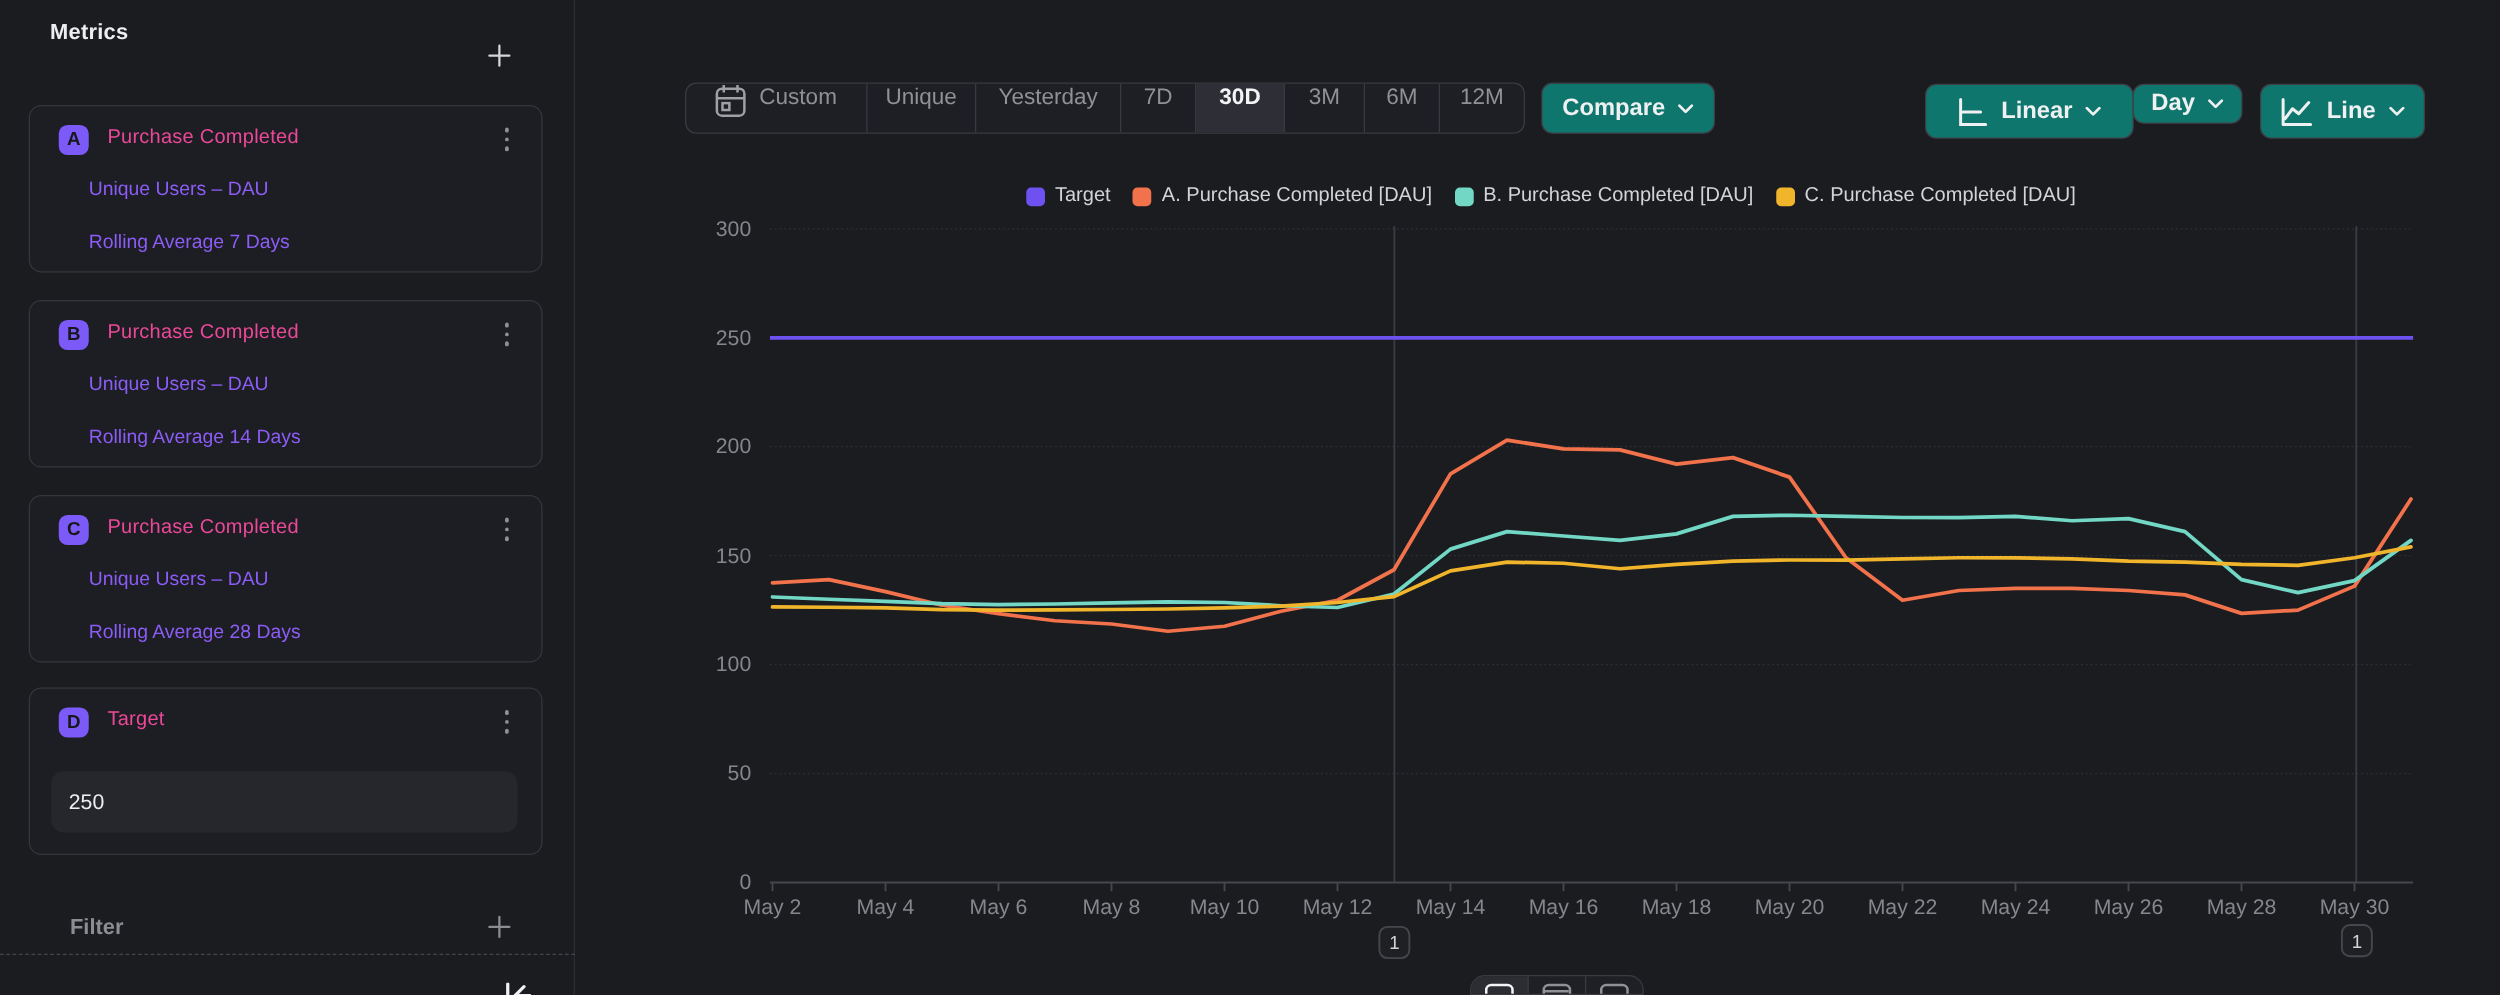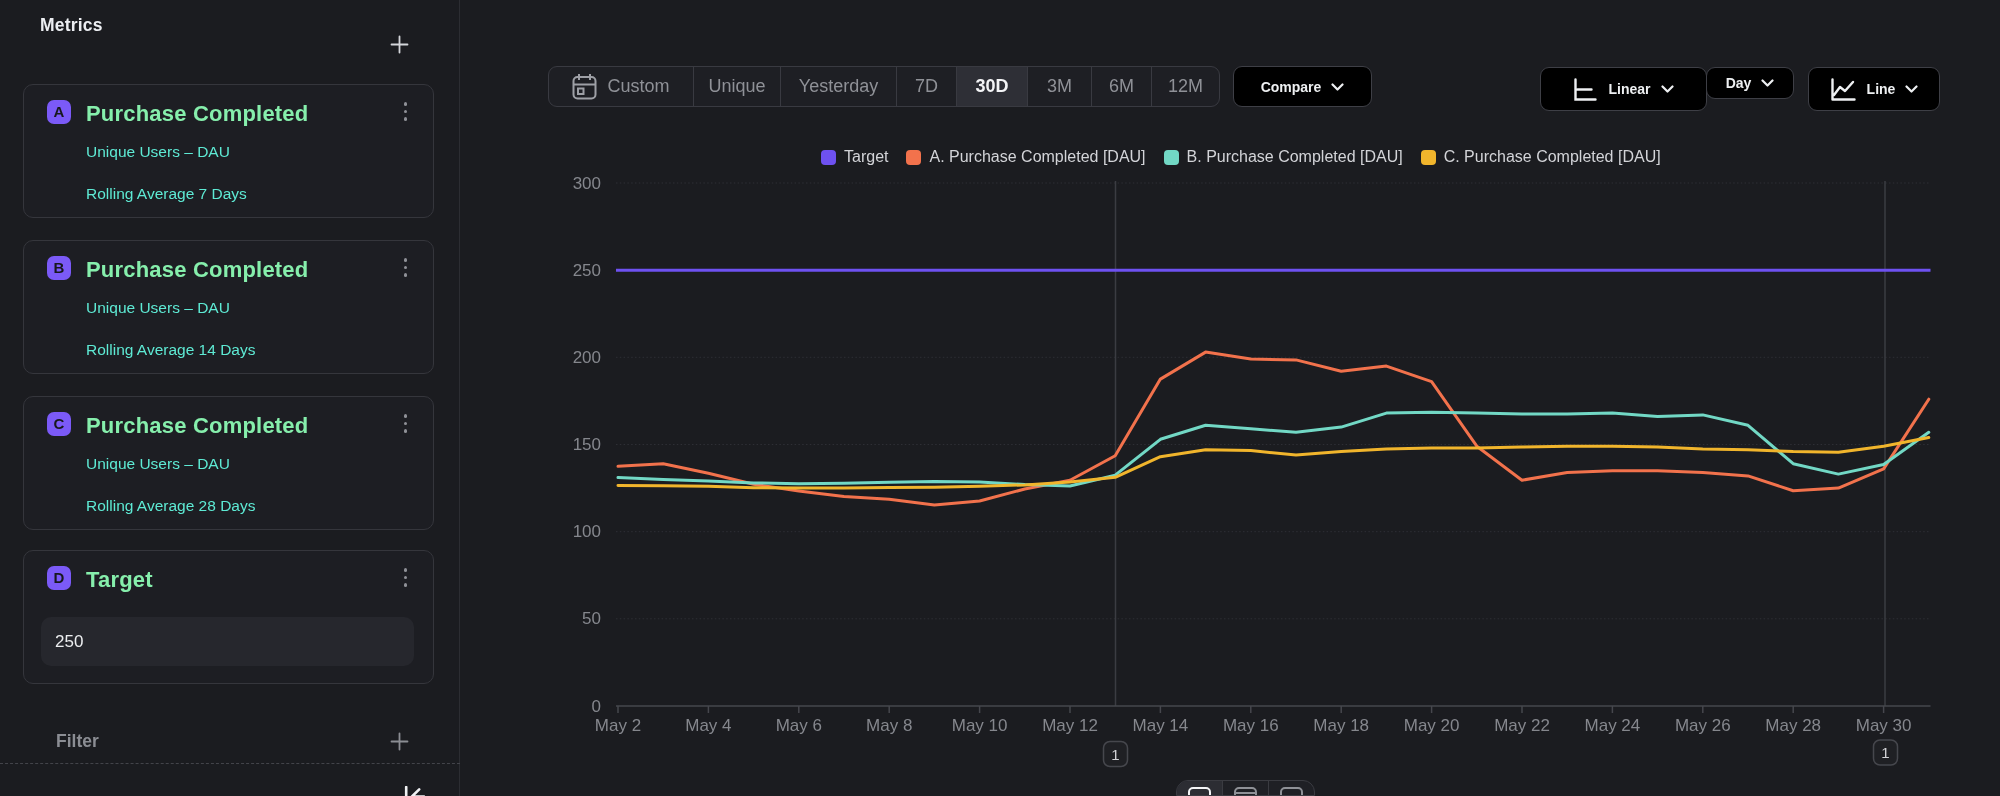--- a/index.html
+++ b/index.html
@@ -1,33 +1,33 @@
 <!DOCTYPE html>
 <html><head><meta charset="utf-8"><style>
 *{margin:0;padding:0;box-sizing:border-box}
 html,body{width:2000px;height:796px;background:#1b1c20;font-family:"Liberation Sans",sans-serif;overflow:hidden;position:relative}
 
 #side{position:absolute;left:0;top:0;width:460px;height:796px;border-right:1px solid #2c2d32}
 #side .hdr{position:absolute;left:40px;top:15px;font-size:17.5px;font-weight:700;color:#eceef2;letter-spacing:.2px}
 .plus{position:absolute;left:390px;color:#d4d6da}
 .card{position:absolute;left:23px;width:411px;height:134px;background:#1d1e23;border:1px solid #35363c;border-radius:10px}
 .badge{position:absolute;left:23px;top:15px;width:24px;height:24px;border-radius:7px;background:#7b5af7;color:#17181c;font-size:15px;font-weight:700;text-align:center;line-height:24px}
-.ctitle{position:absolute;left:62px;top:16px;font-size:22px;font-weight:700;color:#86efac;letter-spacing:.2px}
+.ctitle{position:absolute;left:62px;top:16px;font-size:16px;font-weight:400;color:#ec4899;letter-spacing:.2px}
 .kebab{position:absolute;left:379px;top:17px;width:5px}
 .kebab i{display:block;width:3.5px;height:3.5px;border-radius:50%;background:#8f9197;margin:0 auto 4.2px}
-.sub{position:absolute;left:62px;font-size:15.5px;color:#5eead4;line-height:20px}
+.sub{position:absolute;left:47px;font-size:15.5px;color:#8b5cf6;line-height:20px}
 .inpt{position:absolute;left:17px;top:66px;width:373px;height:49px;background:#26272d;border-radius:10px;font-size:17px;color:#eceef0;line-height:49px;padding-left:14px}
 #filter{position:absolute;left:56px;top:731px;font-size:17.5px;font-weight:700;color:#8b8d93}
 #sep{position:absolute;left:0;top:763px;width:460px;border-top:1px dashed #43444a}
 
 #rangegrp{position:absolute;left:548px;top:66px;width:672px;height:41px;background:#1e1f24;border:1px solid #393a41;border-radius:9px;display:flex;align-items:stretch;color:#8f9197;font-size:18px}
-#rangegrp .it{display:flex;align-items:center;justify-content:center;border-right:1px solid #393a41}
+#rangegrp .it{display:flex;align-items:flex-start;justify-content:center;border-right:1px solid #393a41}
 #rangegrp .it:last-child{border-right:none}
 #rangegrp .sel{background:#2e2f36;color:#f3f4f6;font-weight:700}
-.btn{position:absolute;display:flex;align-items:center;justify-content:center;gap:10px;border:1px solid #3e3f46;border-radius:9px;color:#eef0f2;font-size:14px;font-weight:600;background:#000000}
+.btn{position:absolute;display:flex;align-items:center;justify-content:center;gap:10px;border:1px solid #3e3f46;border-radius:9px;color:#eef0f2;font-size:19px;font-weight:600;background:#0f766e}
 
 #legend{position:absolute;left:821px;top:148px;display:flex;gap:18px;align-items:center;font-size:16px;color:#d3d4d8}
 #legend .li{display:flex;align-items:center;gap:8px}
 #legend .sq{width:15px;height:15px;border-radius:4px}
 
 #mini{position:absolute;left:1176px;top:780px;width:139px;height:16px;background:#1f2025;border:1px solid #3a3b41;border-radius:12px 12px 0 0;display:flex;overflow:hidden}
 #mini .m{flex:1;display:flex;justify-content:center;border-right:1px solid #3a3b41;padding-top:6px}
 #mini .m:last-child{border-right:none}
 #mini .m.sel{background:#2c2d33}
 #mini .ric{width:23px;height:18px;border:2.6px solid #8f9197;border-radius:5px;position:relative}

